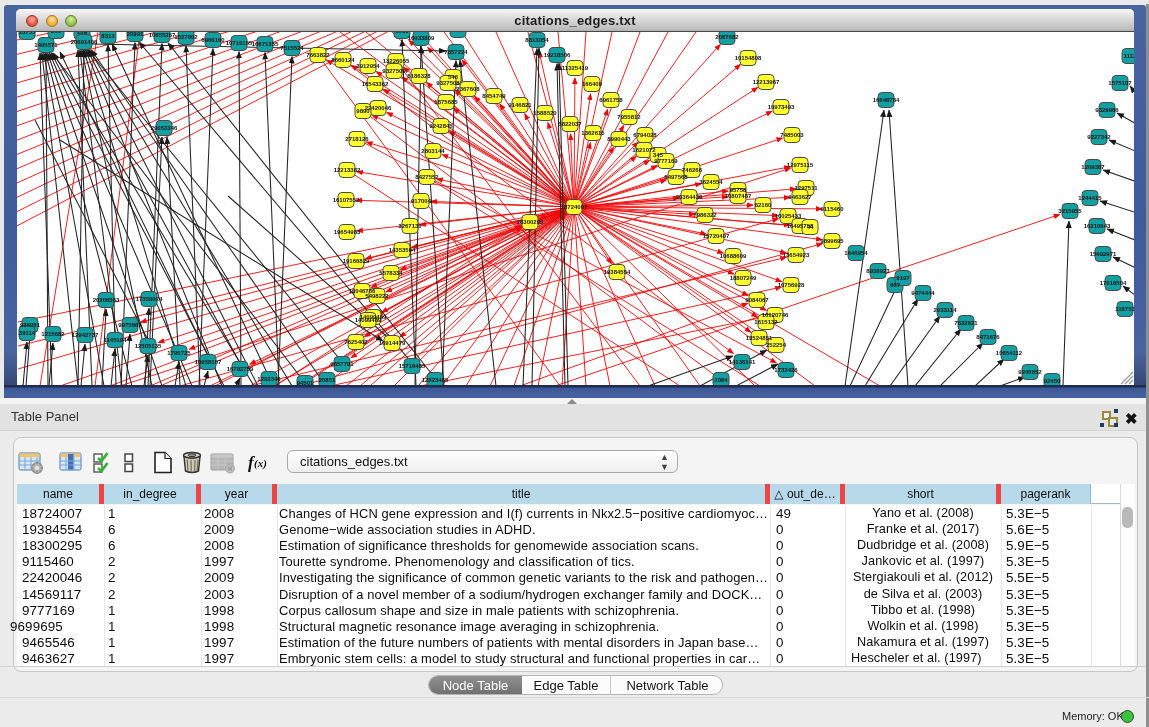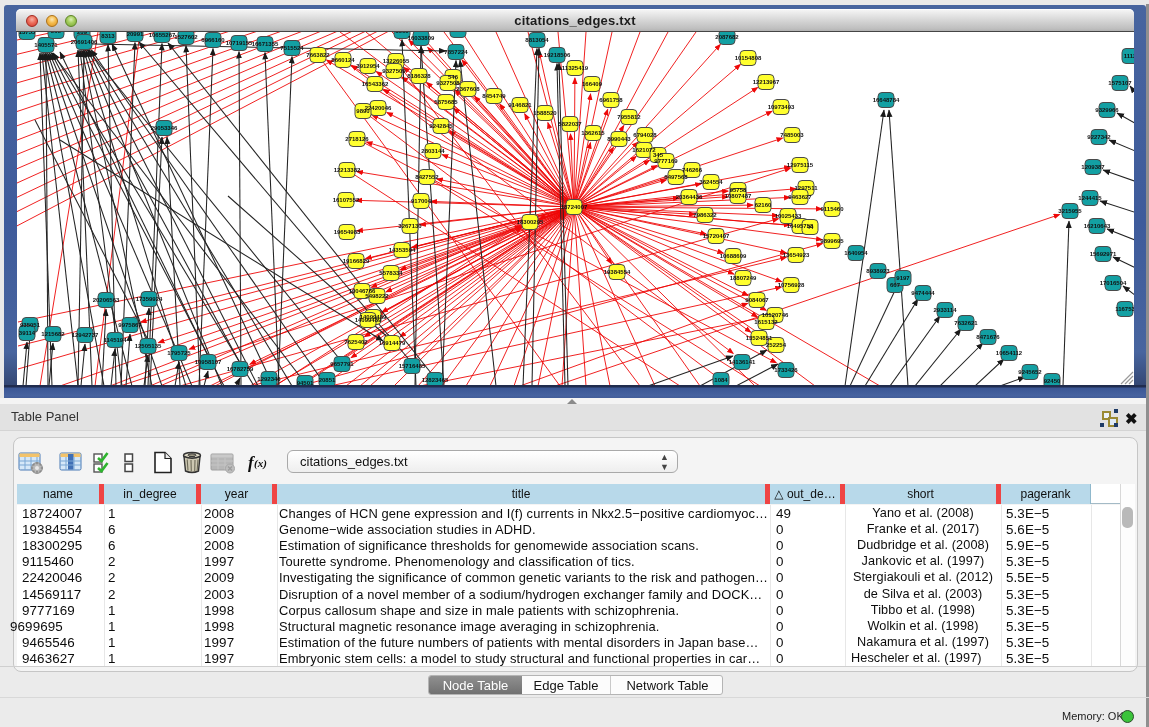--- a/index.html
+++ b/index.html
@@ -18,21 +18,21 @@
 #combo .arrows{position:absolute;right:8px;top:1px;font-size:9px;color:#444;line-height:10px}
 #thdr{left:17px;top:484px;width:1103px;height:20px;background:#fff;border-bottom:1px solid #a3bac6}
 .hc{position:absolute;top:0;height:20px;background:#b8d9ea;border-right:5px solid #ef4444;font-size:12px;color:#101010;text-align:center;line-height:20px}
 #tbody{left:17px;top:505px;width:1103px;height:161px;background:#fff}
 .trow{position:absolute;left:0;width:1149px;height:16px;font-size:13.4px;color:#0c0c0c}
 .c{position:absolute;top:1px;white-space:nowrap;letter-spacing:0.1px}
 .ct{width:490px;overflow:hidden;font-size:12.9px}
 #vsb{left:1120px;top:484px;width:15px;height:182px;background:#fdfdfd;border-left:1px solid #d8d8d8}
 #vthumb{left:1122px;top:507px;width:11px;height:21px;background:#b9b9b9;border-radius:5px}
 #tbot{left:0;top:666px;width:1146px;height:1px;background:#cfcfcf}
-#tabs{left:428px;top:675px;width:295px;height:20px;border:1px solid #b4b4b4;border-radius:3px;background:#fcfcfc;overflow:hidden;font-size:13px}
+#tabs{left:428px;top:675px;width:295px;height:20px;border:1px solid #b4b4b4;border-radius:10px;background:#fcfcfc;overflow:hidden;font-size:13px}
 .seg{position:absolute;top:0;height:20px;line-height:19px;text-align:center;color:#141414}
 #seg1{left:0;width:93px;background:linear-gradient(#909090,#6d6d6d);color:#fff}
 #seg2{left:93px;width:89px;border-right:1px solid #c9c9c9}
 #seg3{left:182px;width:113px}
 #statline{left:0;top:697px;width:1149px;height:1px;background:#d8d8d8}
 #mem{left:1062px;top:710px;font-size:11px;color:#1b1b1b}
 #memdot{left:1121px;top:710px;width:13px;height:13px;border-radius:50%;background:#3bc43b;border:1.5px solid #2b4d2b}
 #fd1{left:1102px;top:411px;width:9px;height:9px;border:2px solid #9b8a33;background:#eef3fa}
 #fd2{left:1108px;top:417px;width:10px;height:10px;border:2px solid #9b8a33;background:#dfeaf6}
 .dot{width:4px;height:4px;background:#1d3a66}

